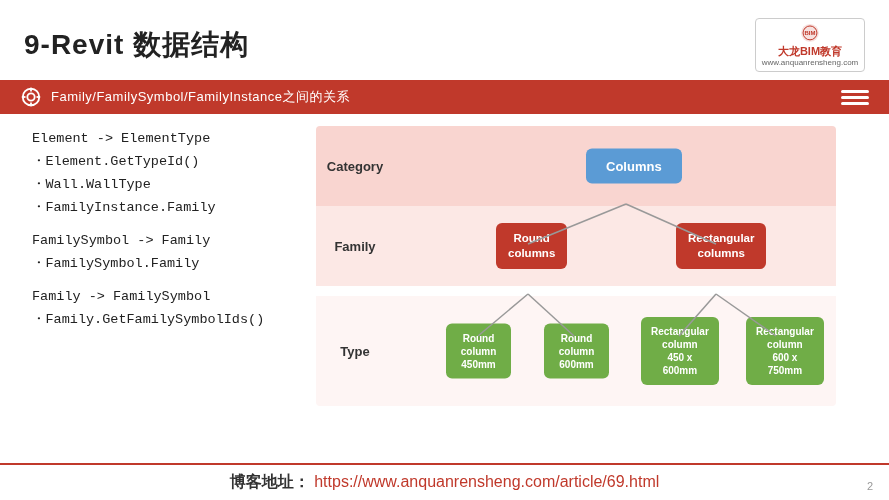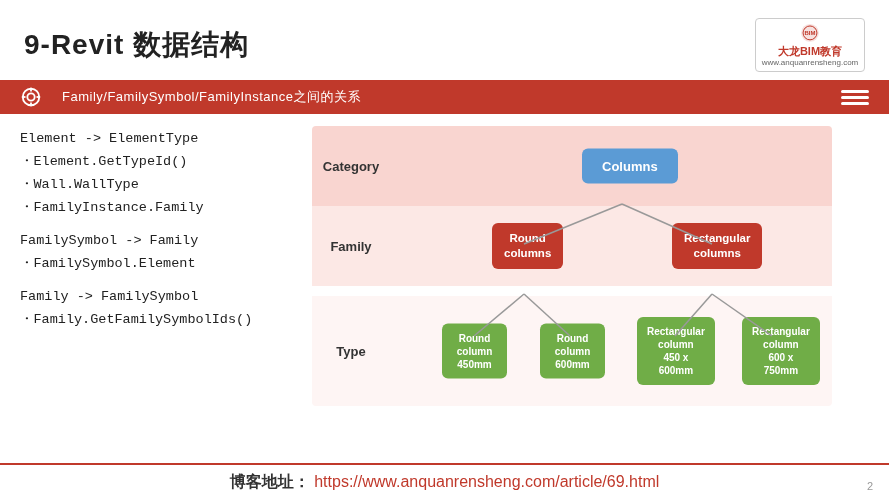--- a/index.html
+++ b/index.html
@@ -57,21 +57,21 @@
       text-align: center;
     }
 
     
     .red-banner {
       background: #c0392b;
       color: #fff;
       padding: 6px 20px;
       display: flex;
       align-items: center;
-      gap: 20px;
+      gap: 9px;
       font-family: Arial, sans-serif;
       font-size: 13px;
       margin: 0;
     }
     .banner-icon {
       width: 22px;
       height: 22px;
       flex-shrink: 0;
     }
     .banner-text {
@@ -87,22 +87,22 @@
     .banner-line {
       width: 28px;
       height: 3px;
       background: #fff;
       border-radius: 2px;
     }
 
     
     .main {
       display: flex;
-      padding: 10px 20px 0 20px;
-      gap: 12px;
+      padding: 10px 20px 0 32px;
+      gap: 4px;
       height: 360px;
     }
 
     
     .left-text {
       width: 280px;
       flex-shrink: 0;
       font-family: 'Courier New', Courier, monospace;
       font-size: 13.5px;
       color: #222;
@@ -311,21 +311,21 @@
 
   <div class="left-text">
     <div class="code-block">
       <p>Element -&gt; ElementType</p>
       <p class="dot-item"><span>Element.GetTypeId()</span></p>
       <p class="dot-item"><span>Wall.WallType</span></p>
       <p class="dot-item"><span>FamilyInstance.Family</span></p>
     </div>
     <div class="code-block">
       <p>FamilySymbol -&gt; Family</p>
-      <p class="dot-item"><span>FamilySymbol.Element</span></p>
+      <p class="dot-item"><span>FamilySymbol.Family</span></p>
     </div>
     <div class="code-block">
       <p>Family -&gt; FamilySymbol</p>
       <p class="dot-item"><span>Family.GetFamilySymbolIds()</span></p>
     </div>
   </div>
 
   <div class="right-diagram">
     <div class="diagram-wrapper">
 

